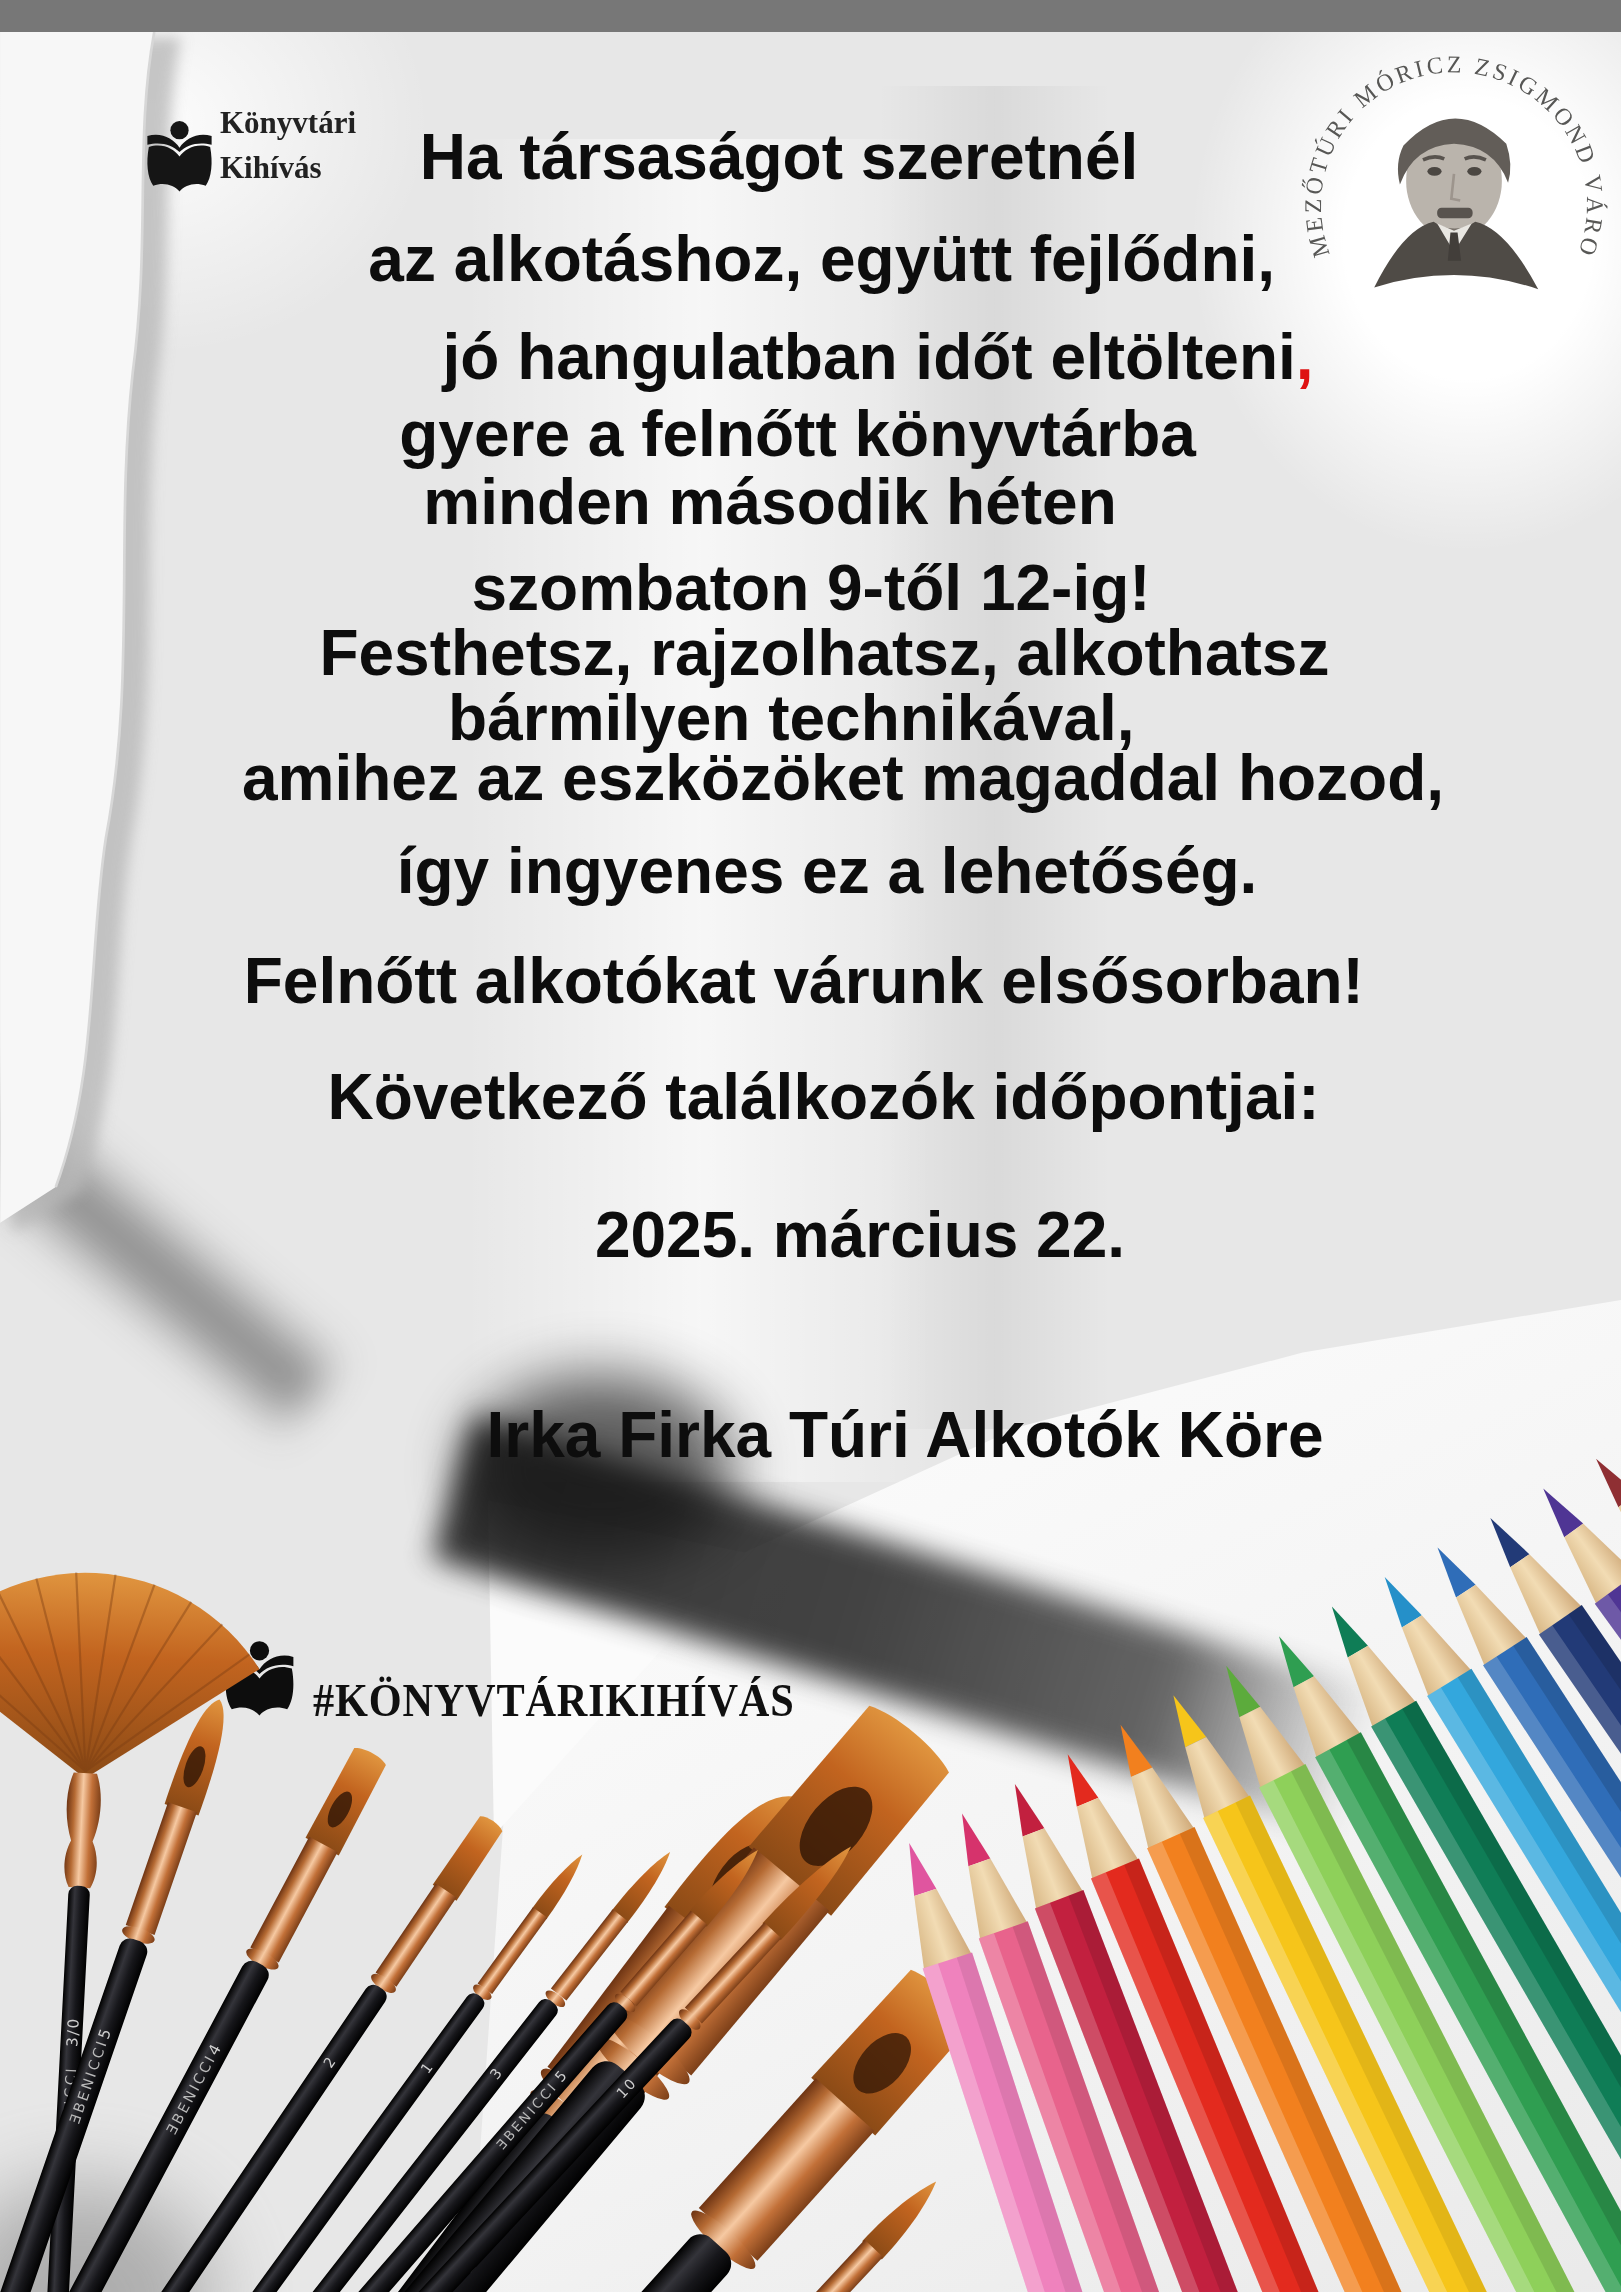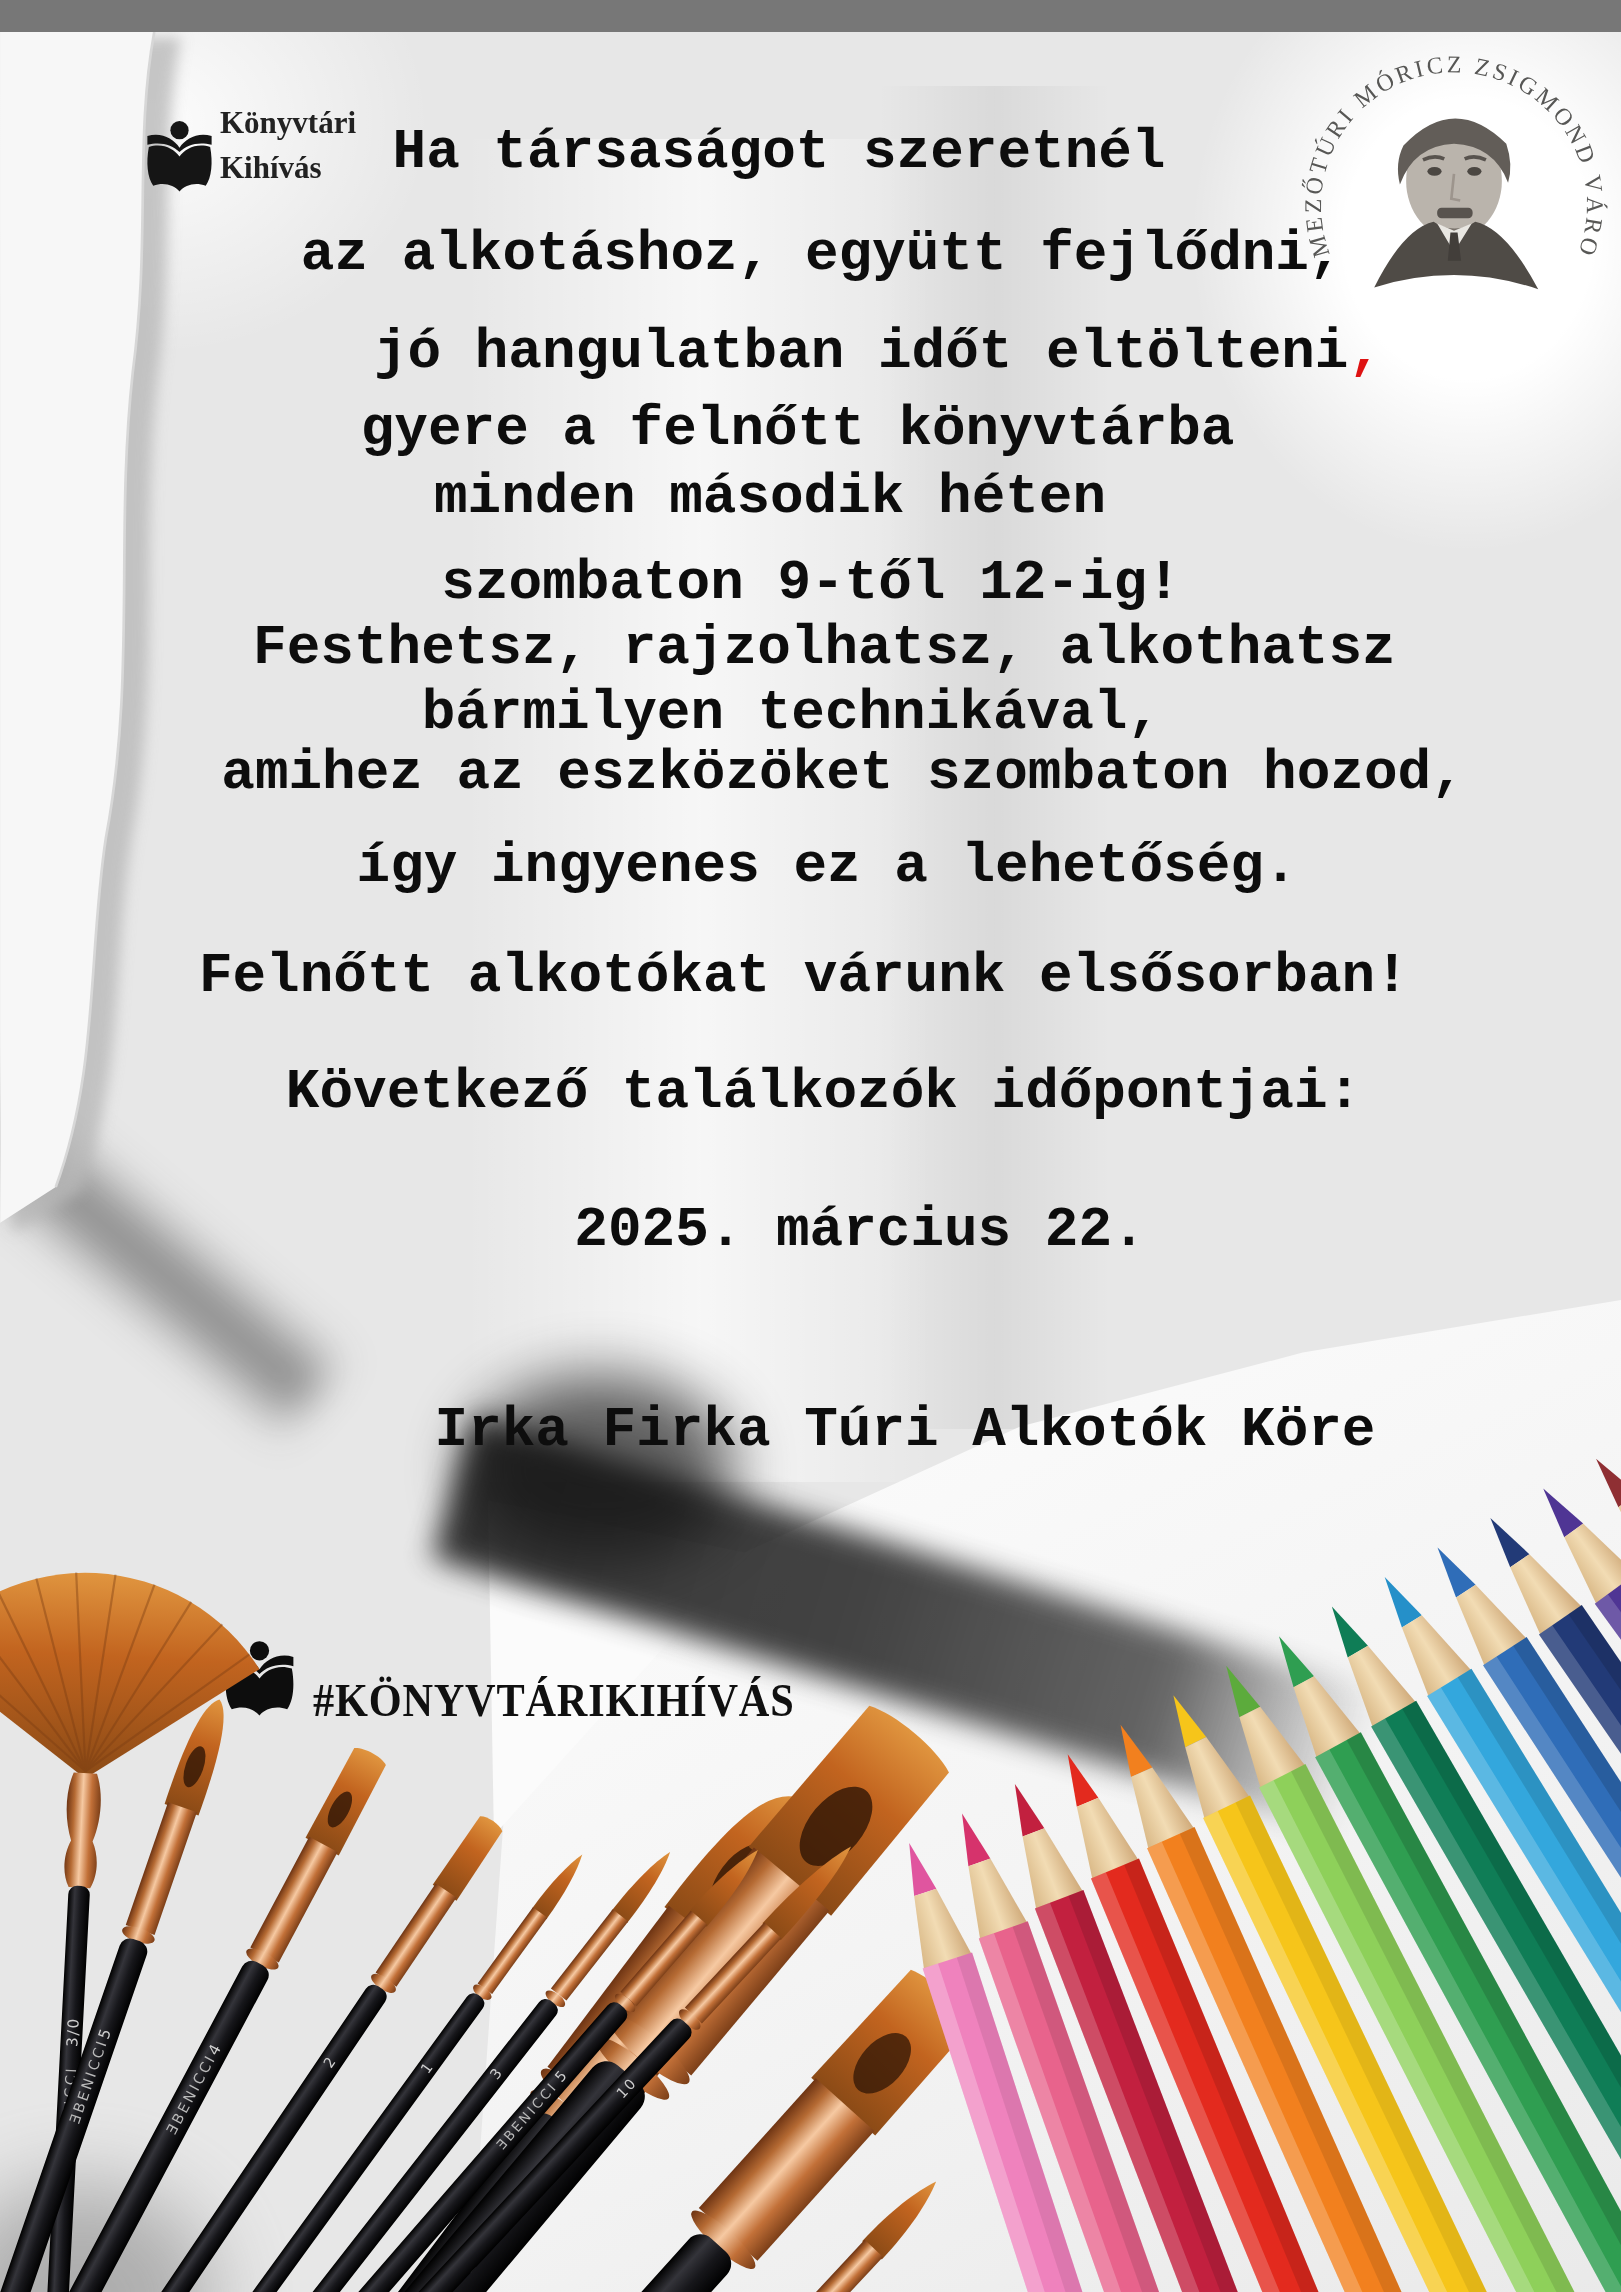--- a/index.html
+++ b/index.html
@@ -28,21 +28,21 @@
   .wedge-white{left:488px;top:1446px;width:296px;height:376px;background:#fbfbfb;
       clip-path:polygon(0 6%,88% 20%,2% 95%);}
   .mid-dark-band{left:475px;top:1384px;width:949px;height:148px;
       transform:rotate(17deg);transform-origin:left top;
       background:linear-gradient(90deg,#161616 0%,#242424 45%,#4c4c4c 78%,rgba(90,90,90,0) 100%);
       opacity:.85;filter:blur(14.3px);}
   .mid-dark-blob{left:466px;top:1343px;width:269px;height:188px;border-radius:50%;
       background:#101010;opacity:.65;filter:blur(30px);}
   
   .line{position:absolute;left:50%;white-space:nowrap;
-        font-family:Liberation Mono, monospace;font-weight:700;font-size:56px;
+        font-family:Liberation Sans, sans-serif;font-weight:700;font-size:64px;
         color:#0d0d0d;transform:translateX(calc(-50% + var(--dx,0px)));}
   .line .red{color:#de1212;}
   
   .logo-text{left:220px;top:68px;font-family:"Liberation Serif",serif;font-weight:700;
              font-size:31px;line-height:45px;color:#222;}
   
   .hashtag-text{left:313px;top:1641px;font-family:"Liberation Serif",serif;font-weight:700;
         font-size:47px;color:#101010;letter-spacing:0.9px;transform:scaleX(.90);
         transform-origin:left top;white-space:nowrap;}
   svg{display:block;overflow:visible;}
@@ -140,21 +140,21 @@
   </svg>
 
   <div class="line" style="top:88px;  --dx:-32px">Ha társaságot szeretnél</div>
   <div class="line" style="top:190px; --dx:10.7px">az alkotáshoz, együtt fejlődni,</div>
   <div class="line" style="top:288px; --dx:67px"><span>jó hangulatban időt eltölteni</span><span class="red">,</span></div>
   <div class="line" style="top:433px; --dx:-41px">minden második héten</div>
   <div class="line" style="top:365px; --dx:-13.4px">gyere a felnőtt könyvtárba</div>
   <div class="line" style="top:519px; --dx:0px">szombaton 9-től 12-ig!</div>
   <div class="line" style="top:584px; --dx:13.4px">Festhetsz, rajzolhatsz, alkothatsz</div>
   <div class="line" style="top:649px; --dx:-19.7px">bármilyen technikával,</div>
-  <div class="line" style="top:709px; --dx:32px">amihez az eszközöket szombaton hozod,</div>
+  <div class="line" style="top:709px; --dx:32px">amihez az eszközöket magaddal hozod,</div>
   <div class="line" style="top:802px; --dx:16px">így ingyenes ez a lehetőség.</div>
   <div class="line" style="top:912px;--dx:-7.2px">Felnőtt alkotókat várunk elsősorban!</div>
   <div class="line" style="top:1028px;--dx:12.5px">Következő találkozók időpontjai:</div>
   <div class="line" style="top:1166px;--dx:49px">2025. március 22.</div>
   <div class="line" style="top:1366px;--dx:94px">Irka Firka Túri Alkotók Köre</div>
 
   <svg class="layer" style="left:221px;top:1603px" width="77" height="87" viewBox="0 0 100 100" fill="#0d0d0d">
     <use href="#book-icon"></use>
   </svg>
   <div class="layer hashtag-text">#KÖNYVTÁRIKIHÍVÁS</div>

